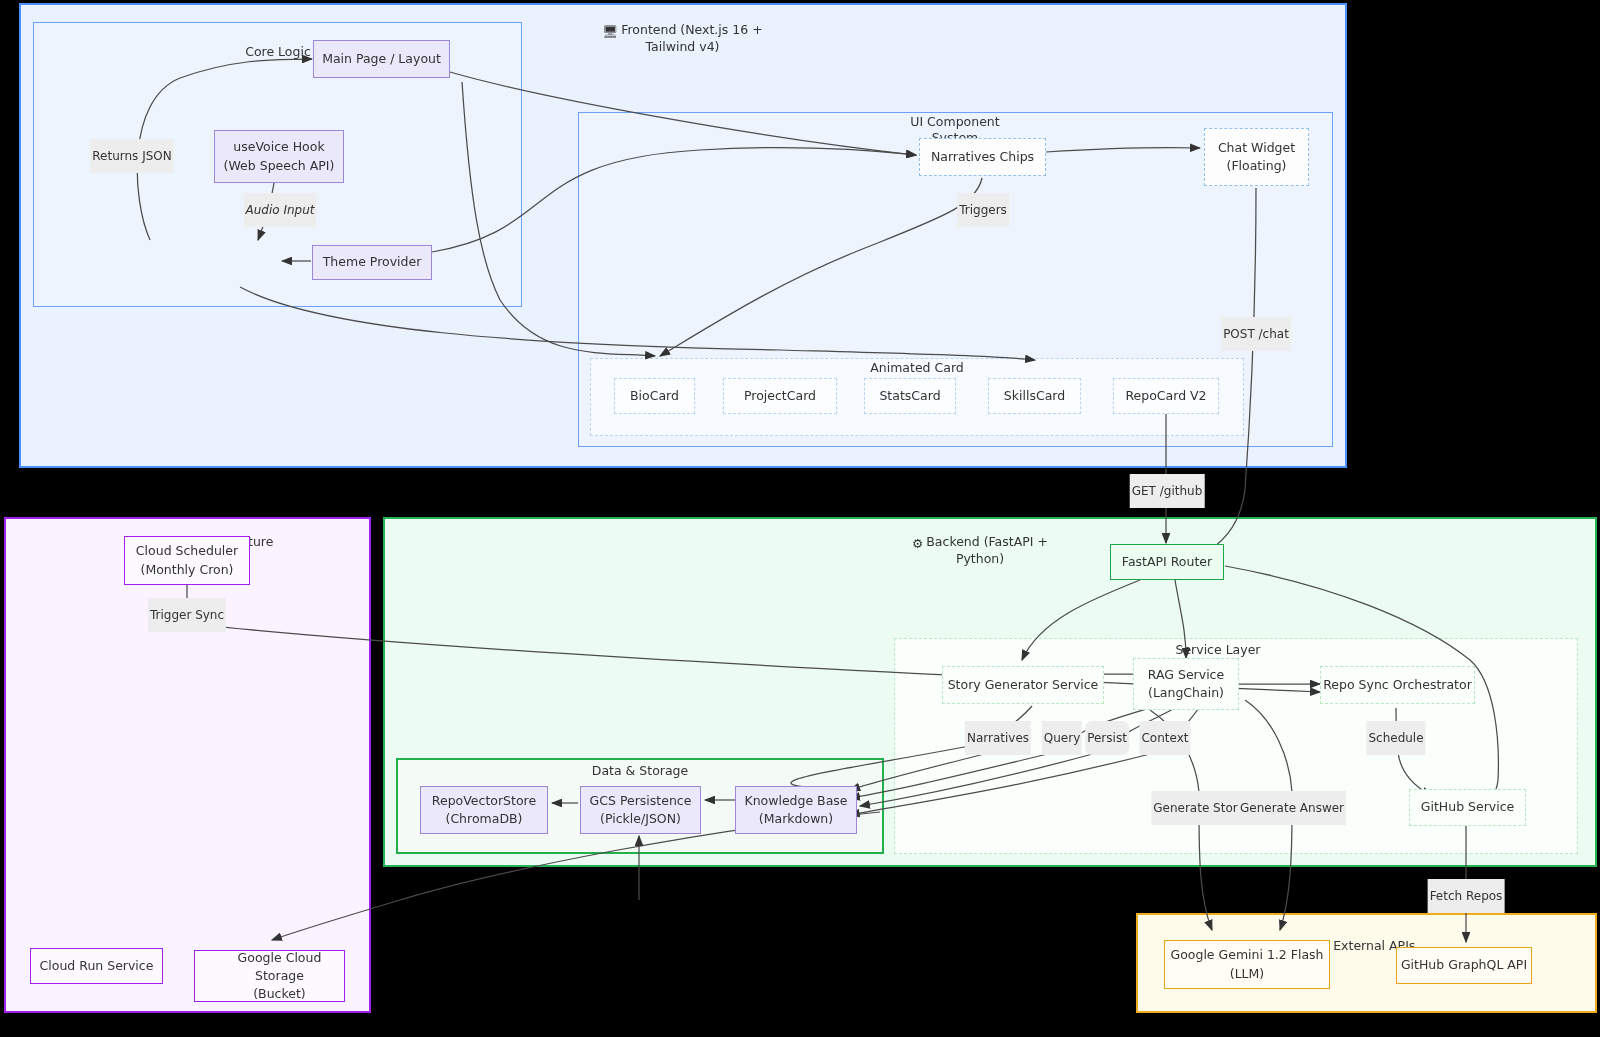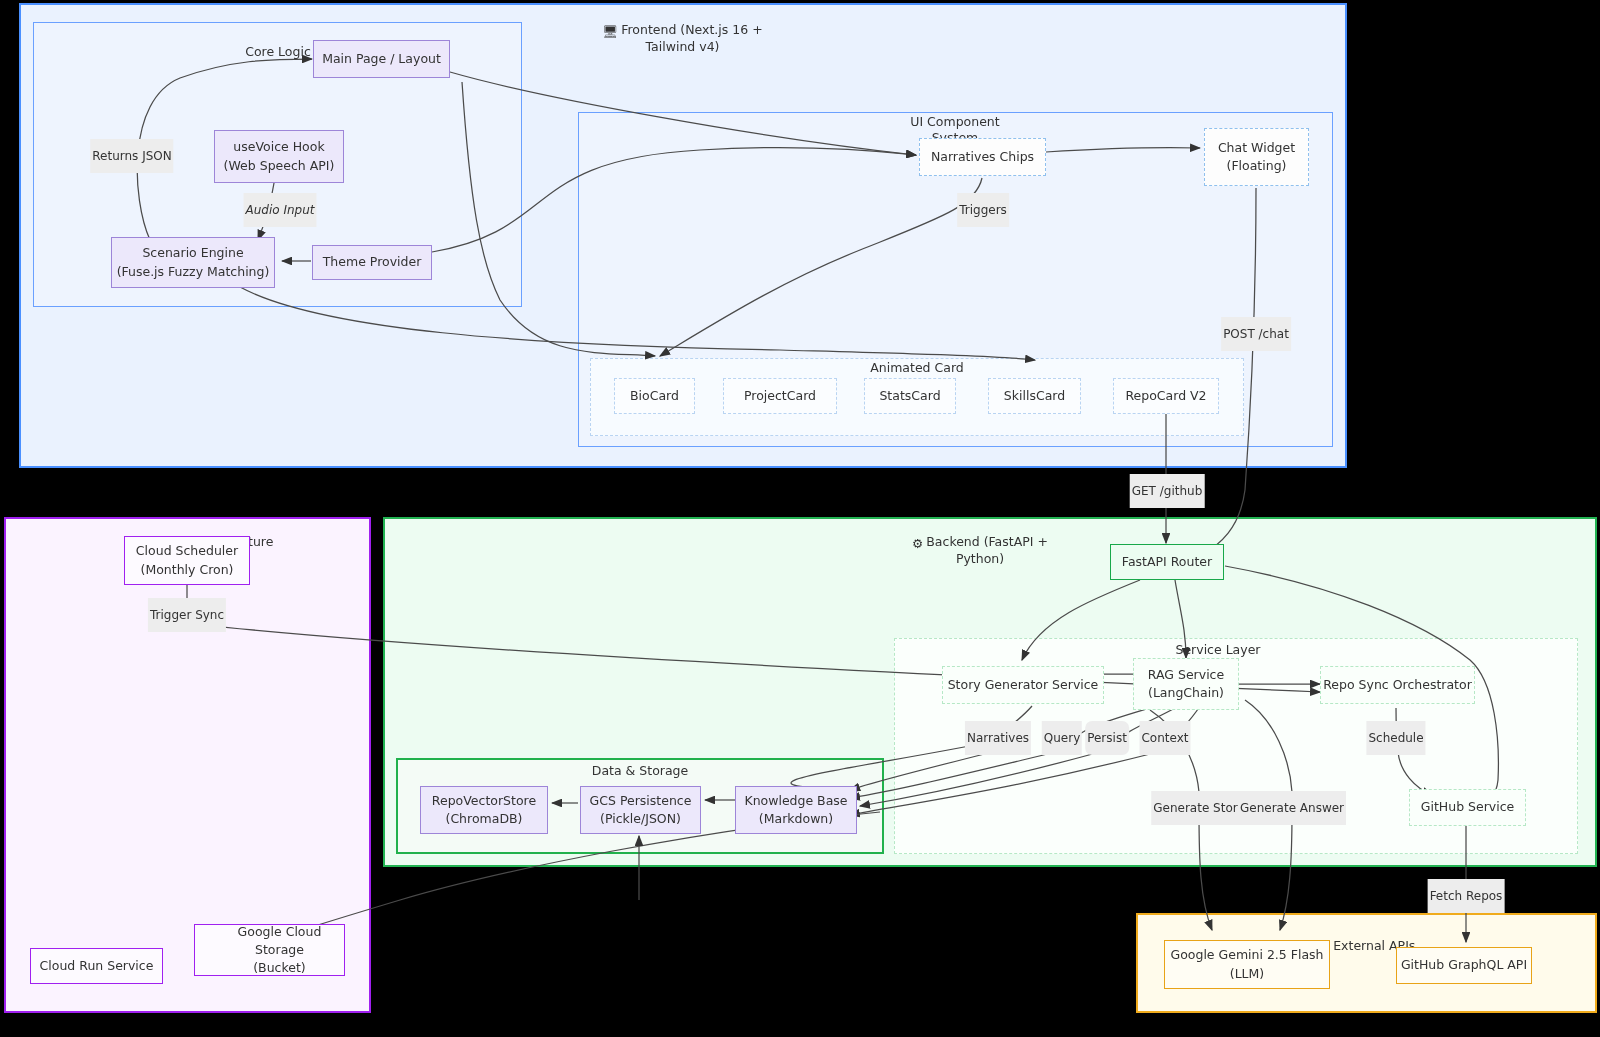--- a/index.html
+++ b/index.html
@@ -156,24 +156,20 @@
     <path class="ep" d="M639,900 L639,836" marker-end="url(#ah)"></path>
   </svg>
 
   <div class="node n-purple" style="left:313px;top:40px;width:137px;height:38px;">
     <span>Main Page / Layout</span>
   </div>
   <div class="node n-purple" style="left:214px;top:130px;width:130px;height:53px;">
     <span>useVoice Hook</span>
     <span>(Web Speech API)</span>
   </div>
-  <div class="node n-purple" style="left:111px;top:237px;width:164px;height:51px;">
-    <span>Scenario Engine</span>
-    <span>(Fuse.js Fuzzy Matching)</span>
-  </div>
   <div class="node n-purple" style="left:312px;top:245px;width:120px;height:35px;">
     <span>Theme Provider</span>
   </div>
 
   <div class="node n-dash-blue" style="left:919px;top:138px;width:127px;height:38px;">
     <span>Narratives Chips</span>
   </div>
   <div class="node n-dash-blue" style="left:1204px;top:128px;width:105px;height:58px;">
     <span>Chat Widget</span>
     <span>(Floating)</span>
@@ -195,21 +191,21 @@
     <span>RepoCard V2</span>
   </div>
 
   <div class="node n-cloudbox" style="left:124px;top:536px;width:126px;height:49px;">
     <span>Cloud Scheduler</span>
     <span>(Monthly Cron)</span>
   </div>
   <div class="node n-cloudbox" style="left:30px;top:948px;width:133px;height:36px;">
     <span>Cloud Run Service</span>
   </div>
-  <div class="node n-cloudbox" style="left:194px;top:924px;width:151px;height:52px;padding-left:20px;">
+  <div class="node n-cloudbox" style="left:194px;top:950px;width:151px;height:52px;padding-left:20px;">
     <span>Google Cloud Storage</span>
     <span>(Bucket)</span>
   </div>
 
   <div class="node n-green" style="left:1110px;top:544px;width:114px;height:36px;">
     <span>FastAPI Router</span>
   </div>
 
   <div class="node n-dash-green" style="left:942px;top:666px;width:162px;height:38px;">
     <span>Story Generator Service</span>
@@ -232,21 +228,21 @@
   <div class="node n-purple" style="left:580px;top:786px;width:121px;height:48px;">
     <span>GCS Persistence</span>
     <span>(Pickle/JSON)</span>
   </div>
   <div class="node n-purple" style="left:735px;top:786px;width:122px;height:48px;">
     <span>Knowledge Base</span>
     <span>(Markdown)</span>
   </div>
 
   <div class="node n-amber" style="left:1164px;top:940px;width:166px;height:49px;">
-    <span>Google Gemini 2.5 Flash</span>
+    <span>Google Gemini 1.2 Flash</span>
     <span>(LLM)</span>
   </div>
   <div class="node n-amber" style="left:1396px;top:947px;width:136px;height:37px;">
     <span>GitHub GraphQL API</span>
   </div>
 
   <div class="edgelabel" style="left:132px;top:156px;">Returns JSON</div>
   <div class="edgelabel" style="left:280px;top:210px;font-style:italic;">Audio Input</div>
   <div class="edgelabel" style="left:983px;top:210px;">Triggers</div>
   <div class="edgelabel" style="left:1256px;top:334px;">POST /chat</div>

